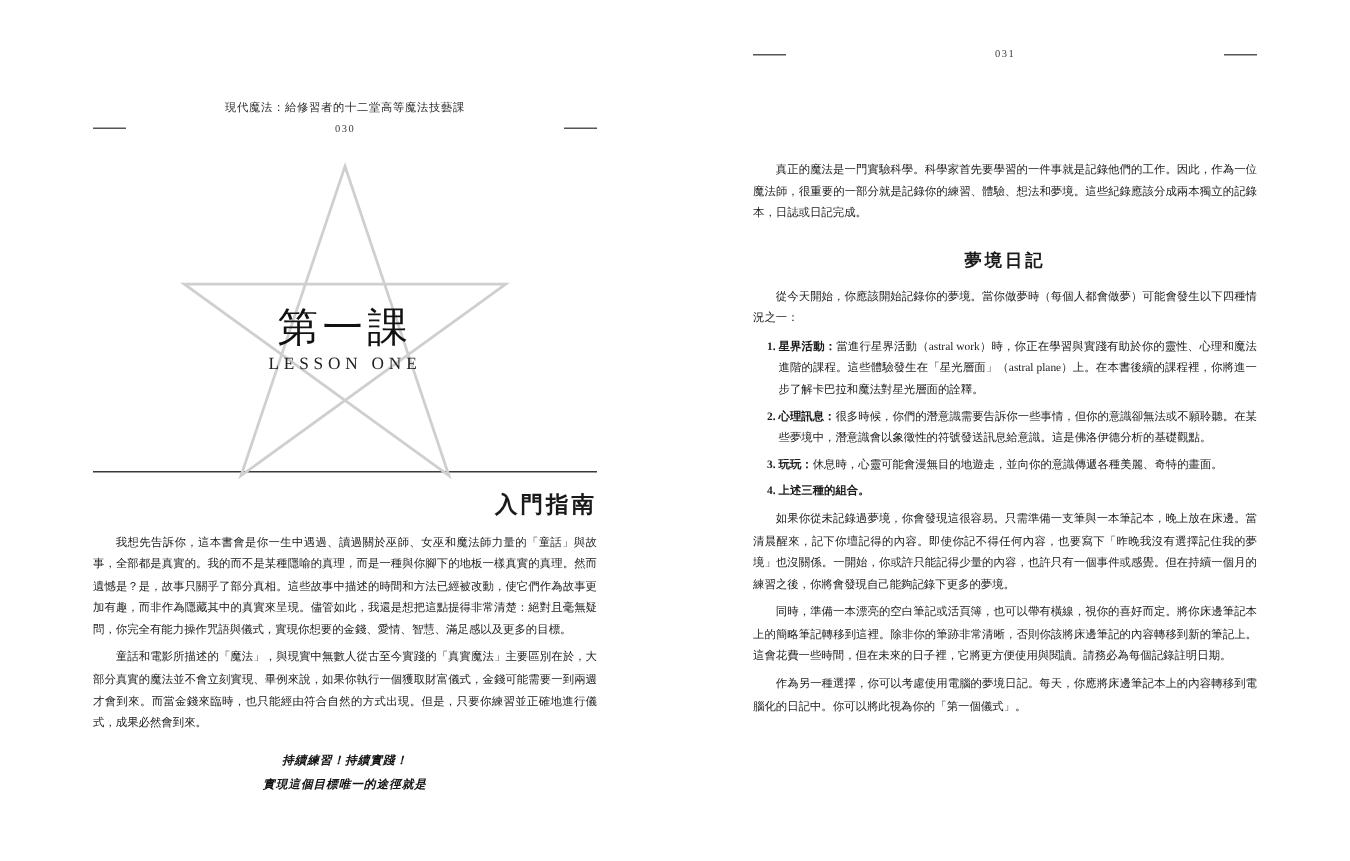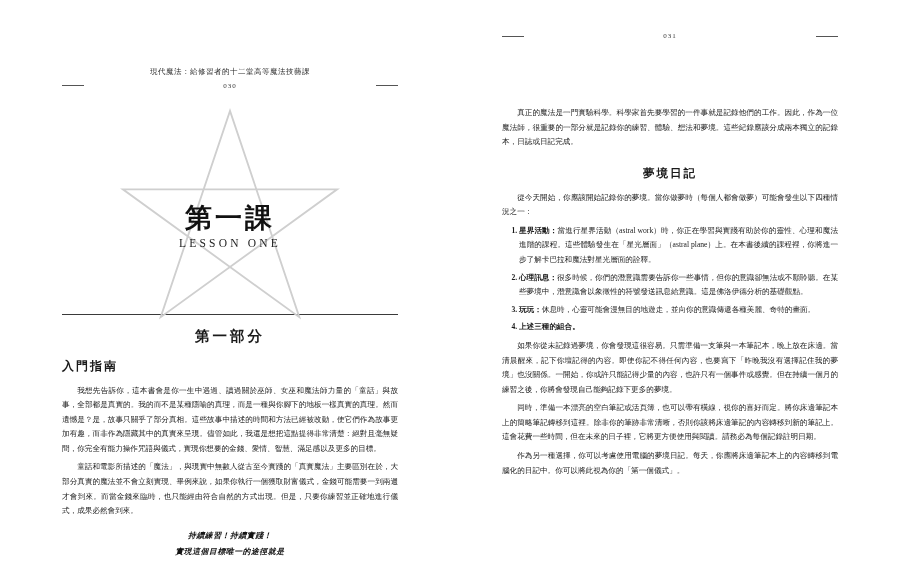--- a/index.html
+++ b/index.html
@@ -78,21 +78,21 @@
   .lesson-title {
     position: absolute;
     left: 0;
     right: 0;
     top: 104px;
     text-align: center;
   }
   .lesson-title .cn {
     font-size: 27px;
     letter-spacing: 3px;
-    font-weight: 700;
+    font-weight: 400;
     color: #111;
     line-height: 1.1;
   }
   .lesson-title .en {
     margin-top: 4px;
     font-size: 11.5px;
     letter-spacing: 3.2px;
     color: #222;
   }
 
@@ -103,22 +103,22 @@
     margin: 14px 0 12px 0;
   }
   .part-title {
     text-align: center;
     font-size: 14.5px;
     font-weight: 700;
     letter-spacing: 3px;
     margin: 0 0 10px 0;
   }
   .sub-title {
-    text-align: left;
-    font-size: 12px;
+    text-align: right;
+    font-size: 15px;
     font-weight: 700;
     letter-spacing: 2px;
     margin: 12px 0 9px 0;
   }
   .sub-title-right {
     text-align: center;
     font-size: 11.5px;
     font-weight: 700;
     letter-spacing: 2px;
     margin: 16px 0 10px 0;
@@ -196,21 +196,20 @@
         </svg>
       </div>
       <div class="lesson-title">
         <div class="cn">第一課</div>
         <div class="en">LESSON ONE</div>
       </div>
     </div>
 
     <hr class="hr-thin">
 
-    <div class="part-title">第一部分</div>
 
     <div class="sub-title">入門指南</div>
 
     <p class="body">我想先告訴你，這本書會是你一生中遇過、讀過關於巫師、女巫和魔法師力量的「童話」與故事，全部都是真實的。我的而不是某種隱喻的真理，而是一種與你腳下的地板一樣真實的真理。然而遺憾是？是，故事只關乎了部分真相。這些故事中描述的時間和方法已經被改動，使它們作為故事更加有趣，而非作為隱藏其中的真實來呈現。儘管如此，我還是想把這點提得非常清楚：絕對且毫無疑問，你完全有能力操作咒語與儀式，實現你想要的金錢、愛情、智慧、滿足感以及更多的目標。</p>
     <p class="body">童話和電影所描述的「魔法」，與現實中無數人從古至今實踐的「真實魔法」主要區別在於，大部分真實的魔法並不會立刻實現、畢例來說，如果你執行一個獲取財富儀式，金錢可能需要一到兩週才會到來。而當金錢來臨時，也只能經由符合自然的方式出現。但是，只要你練習並正確地進行儀式，成果必然會到來。</p>
 
     <div class="verse">
       <div>持續練習！持續實踐！</div>
       <div>實現這個目標唯一的途徑就是</div>
     </div>

